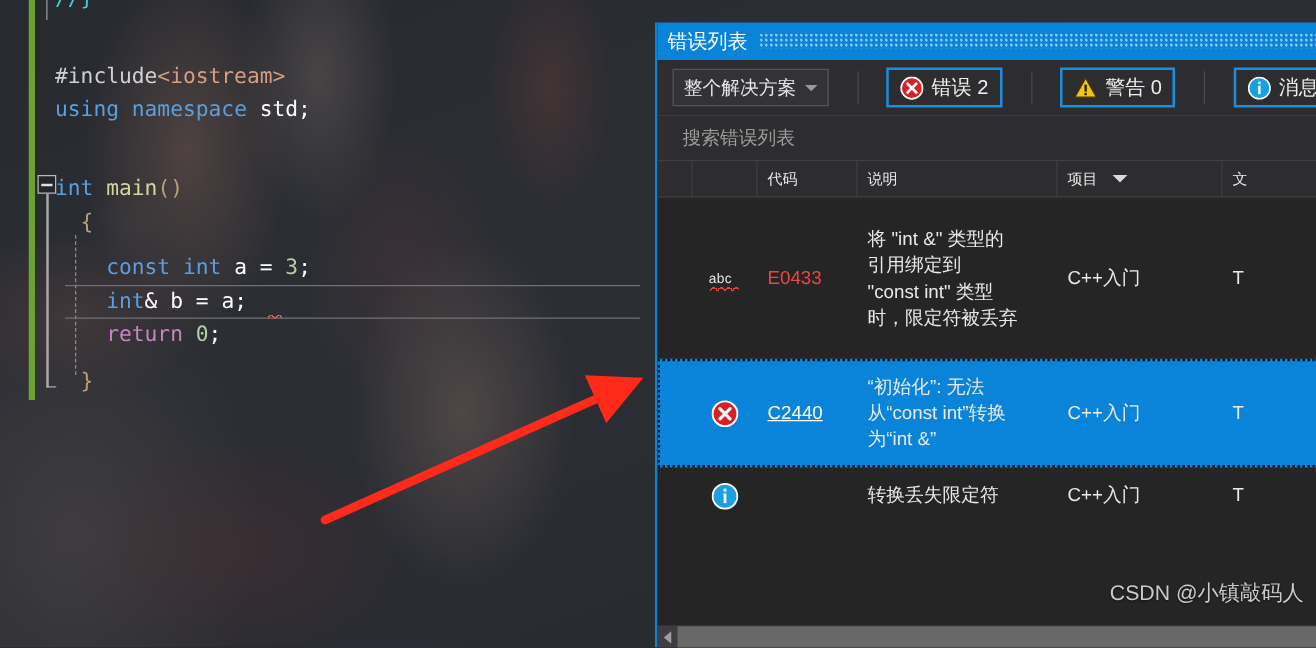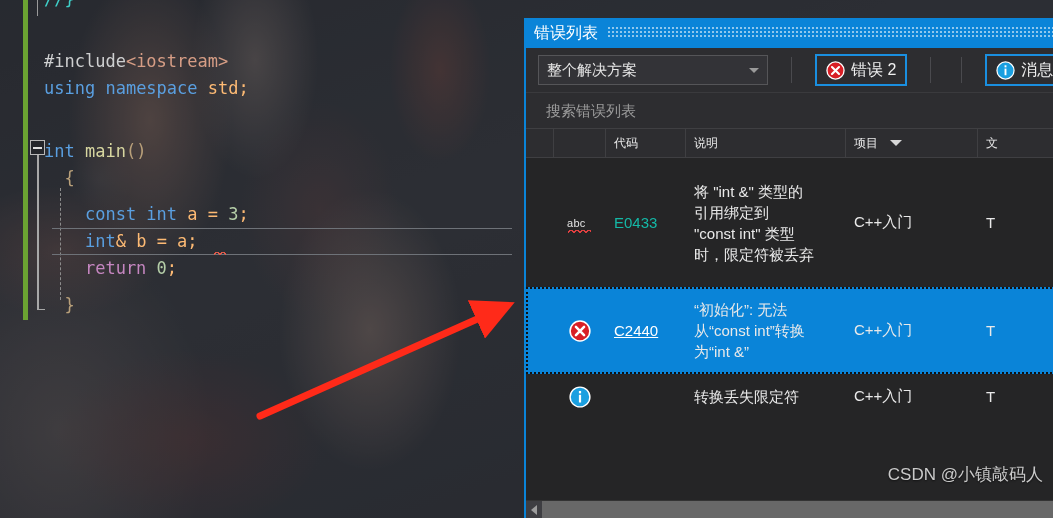--- a/index.html
+++ b/index.html
@@ -49,21 +49,21 @@
   }
   .code-line { position: absolute; left: 44px; }
   .tok-key   { color: #5a9fe0; }
   .tok-fn    { color: #d7d6a0; }
   .tok-str   { color: #d69d85; }
   .tok-num   { color: #b5cea8; }
   .tok-ctl   { color: #c586c0; }
   .tok-plain { color: #cfd0d1; }
   .tok-punc  { color: #b9a07a; }
   .tok-cmt   { color: #3fd0c9; }
-  .tok-white { color: #fdba74; }
+  .tok-white { color: #ffffff; }
 
   .fold-box {
     position: absolute; left: 30px; top: 140px;
     width: 15px; height: 15px;
     border: 1px solid #b8b8b8; background: #24262b;
   }
   .fold-box::after {
     content: ""; position: absolute; left: 2px; top: 6px;
     width: 9px; height: 1.5px; background: #e0e0e0;
   }
@@ -169,21 +169,21 @@
   .c-ico  { width: 52px; }
   .c-code { width: 80px; }
   .c-desc { width: 160px; }
   .c-proj { width: 132px; }
   .c-file { width: 94px; }
 
   .trow { display: flex; align-items: center; color: #e9e9e9; font-size: 15px; }
   .trow.selected { background: #0a84d8; outline: 2px dotted #111; outline-offset: -2px; }
   .cell { padding: 0 8px; overflow: hidden; }
   .cell.center { display: flex; align-items: center; justify-content: center; }
-  .code-link { color: #14b8a6; }
+  .code-link { color: #ef4444; }
   .trow.selected .code-link { color: #ffffff; text-decoration: underline; }
   .desc-cell { line-height: 21px; }
   .proj-cell { white-space: nowrap; }
   .file-cell { white-space: nowrap; color: #e9e9e9; }
 
   .abc-icon { position: relative; width: 26px; height: 20px; }
   .abc-icon .abc-t { font-size: 11px; color: #e3e3e3; font-family: "Liberation Sans", sans-serif; letter-spacing: .3px; }
   .abc-icon .abc-sq {
     position: absolute; left: 1px; bottom: 0; width: 23px; height: 4px;
     background:
@@ -258,20 +258,28 @@
 
       <div class="filter-btn">
         <svg class="ico" width="19" height="19" viewBox="0 0 20 20">
           <circle cx="10" cy="10" r="9" fill="#d81f26" stroke="#ffffff" stroke-width="1.4"></circle>
           <path d="M6.3 6.3 L13.7 13.7 M13.7 6.3 L6.3 13.7" stroke="#ffffff" stroke-width="2.2" stroke-linecap="round"></path>
         </svg>
         <span>错误 2</span>
       </div>
       <span class="tb-sep"></span>
 
+      <div class="filter-btn">
+        <svg class="ico" width="19" height="19" viewBox="0 0 20 20">
+          <path d="M10 1.6 L19 17.6 L1 17.6 Z" fill="#f5c518" stroke="#4a3a00" stroke-width="1"></path>
+          <rect x="9" y="7" width="2" height="6" fill="#2a2200"></rect>
+          <rect x="9" y="14" width="2" height="2" fill="#2a2200"></rect>
+        </svg>
+        <span>警告 0</span>
+      </div>
       <span class="tb-sep"></span>
 
       <div class="filter-btn">
         <svg class="ico" width="19" height="19" viewBox="0 0 20 20">
           <circle cx="10" cy="10" r="9" fill="#1a9fe0" stroke="#ffffff" stroke-width="1.3"></circle>
           <rect x="9" y="8" width="2" height="7" fill="#ffffff"></rect>
           <rect x="9" y="4.5" width="2" height="2.2" fill="#ffffff"></rect>
         </svg>
         <span>消息</span>
       </div>

